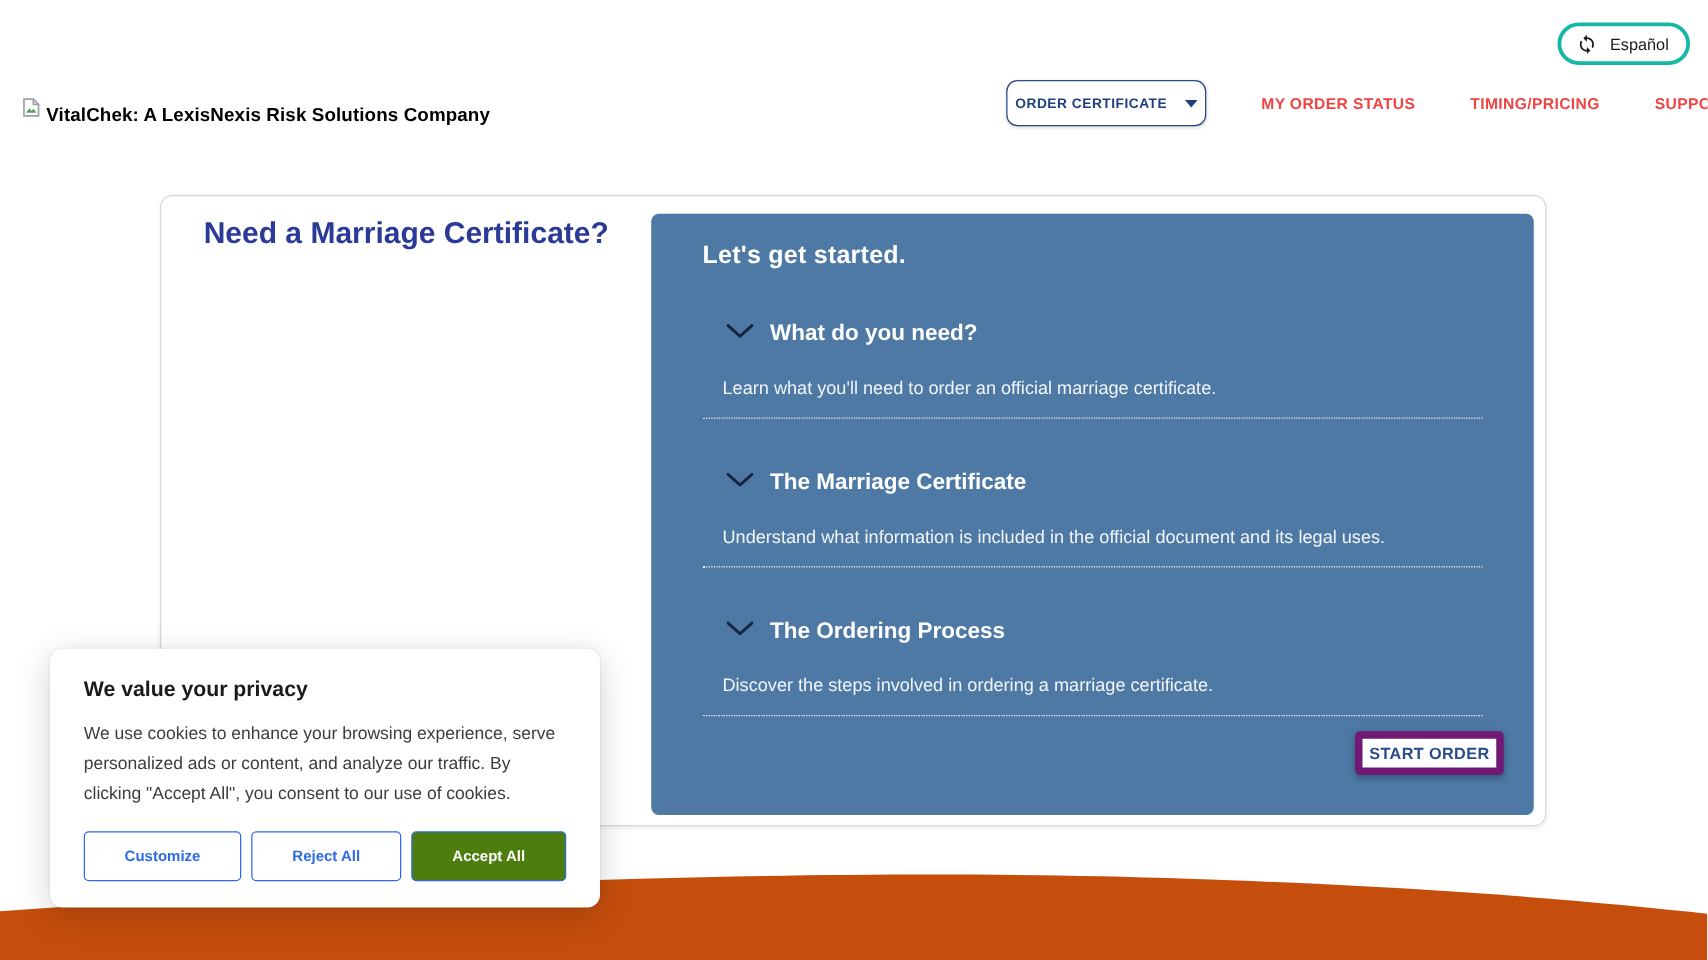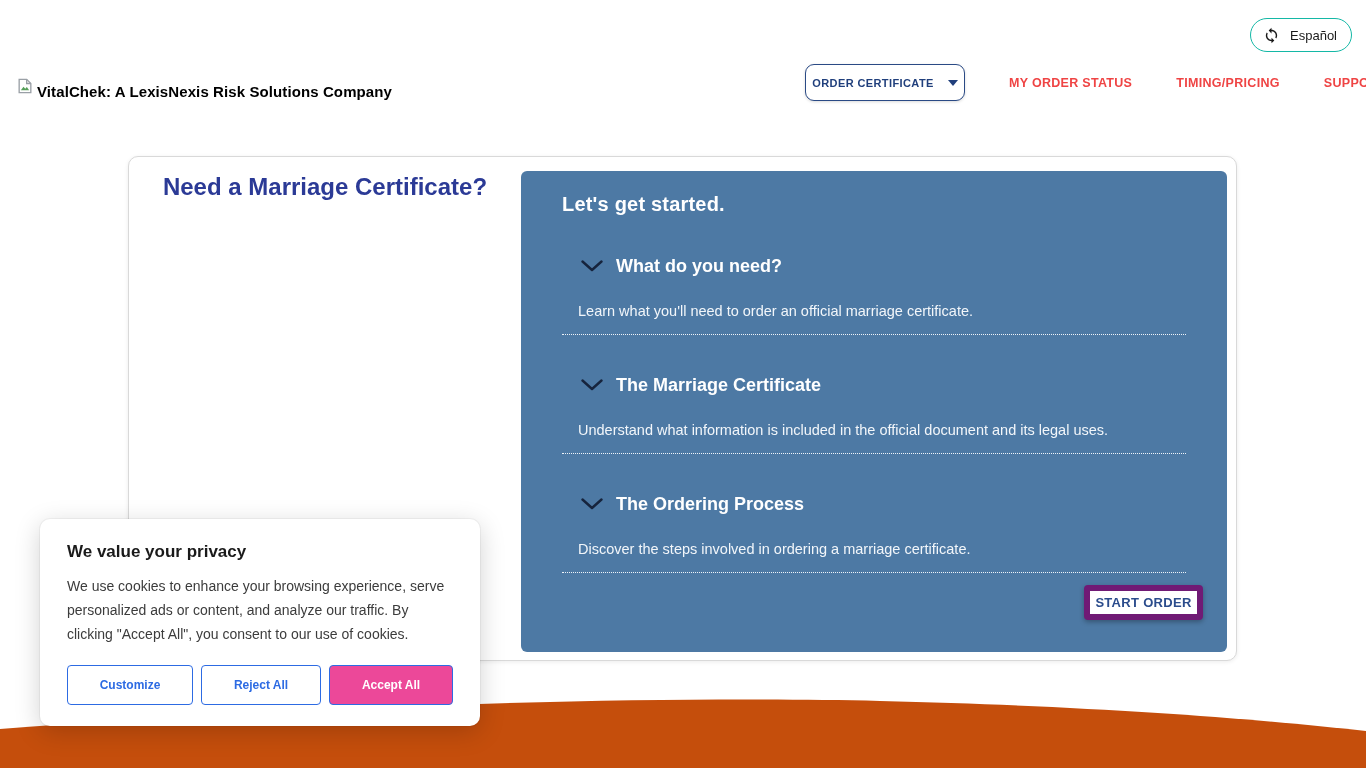--- a/index.html
+++ b/index.html
@@ -11,21 +11,21 @@
     position: relative;
   }
 
   
   .lang-btn {
     position: absolute; top: 18px; right: 14px;
     height: 34px; min-width: 96px;
     display: flex; align-items: center; gap: 10px;
     padding: 0 14px 0 12px;
     background: #fff;
-    border: 1px solid #14b8a6;
+    border: 3px solid #14b8a6;
     border-radius: 17px;
     cursor: pointer;
     font-size: 13px; color: #1a1a1a;
   }
   .lang-btn svg { display: block; }
 
   
   .logo {
     position: absolute; left: 15px; top: 76px;
     display: flex; align-items: flex-end; gap: 2px;
@@ -151,21 +151,21 @@
     border: 1.5px solid #2d6be3;
     border-radius: 4px;
     background: #fff;
     color: #2d6be3;
     font-size: 12px; font-weight: 600;
     cursor: pointer;
     font-family: "Liberation Sans", sans-serif;
   }
   .cookie-btn.customize { width: 126px; }
   .cookie-btn.reject    { width: 120px; }
-  .cookie-btn.accept    { width: 124px; background: #ec4899; color: #fff; }
+  .cookie-btn.accept    { width: 124px; background: #4d7c0f; color: #fff; }
 </style>
 </head>
 <body>
 
 <button class="lang-btn">
   <span>
     <svg width="17" height="17" viewBox="0 0 24 24" fill="#1a1a1a">
       <path d="M12 4V1L8 5l4 4V6c3.31 0 6 2.69 6 6 0 1.01-.25 1.97-.7 2.8l1.46 1.46A7.93 7.93 0 0 0 20 12c0-4.42-3.58-8-8-8zm0 14c-3.31 0-6-2.69-6-6 0-1.01.25-1.97.7-2.8L5.24 7.74A7.93 7.93 0 0 0 4 12c0 4.42 3.58 8 8 8v3l4-4-4-4v3z"></path>
     </svg>
   </span>

